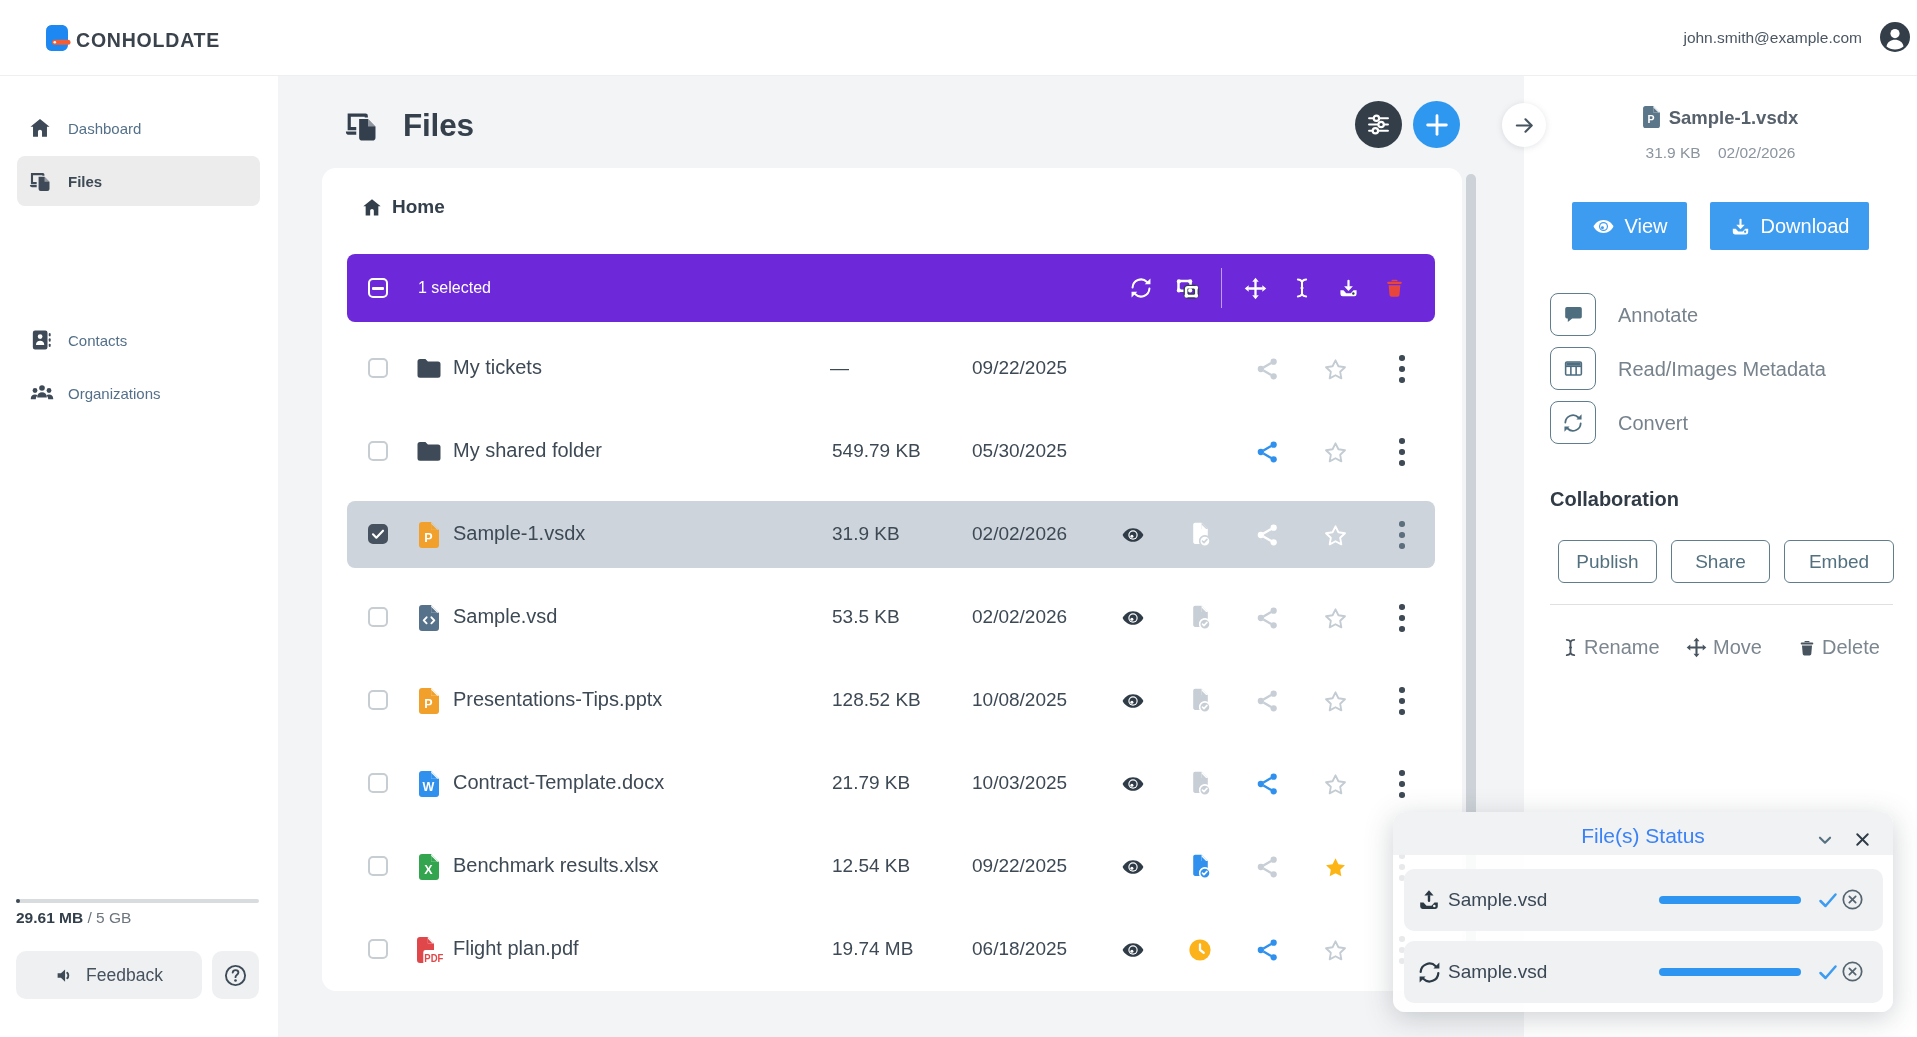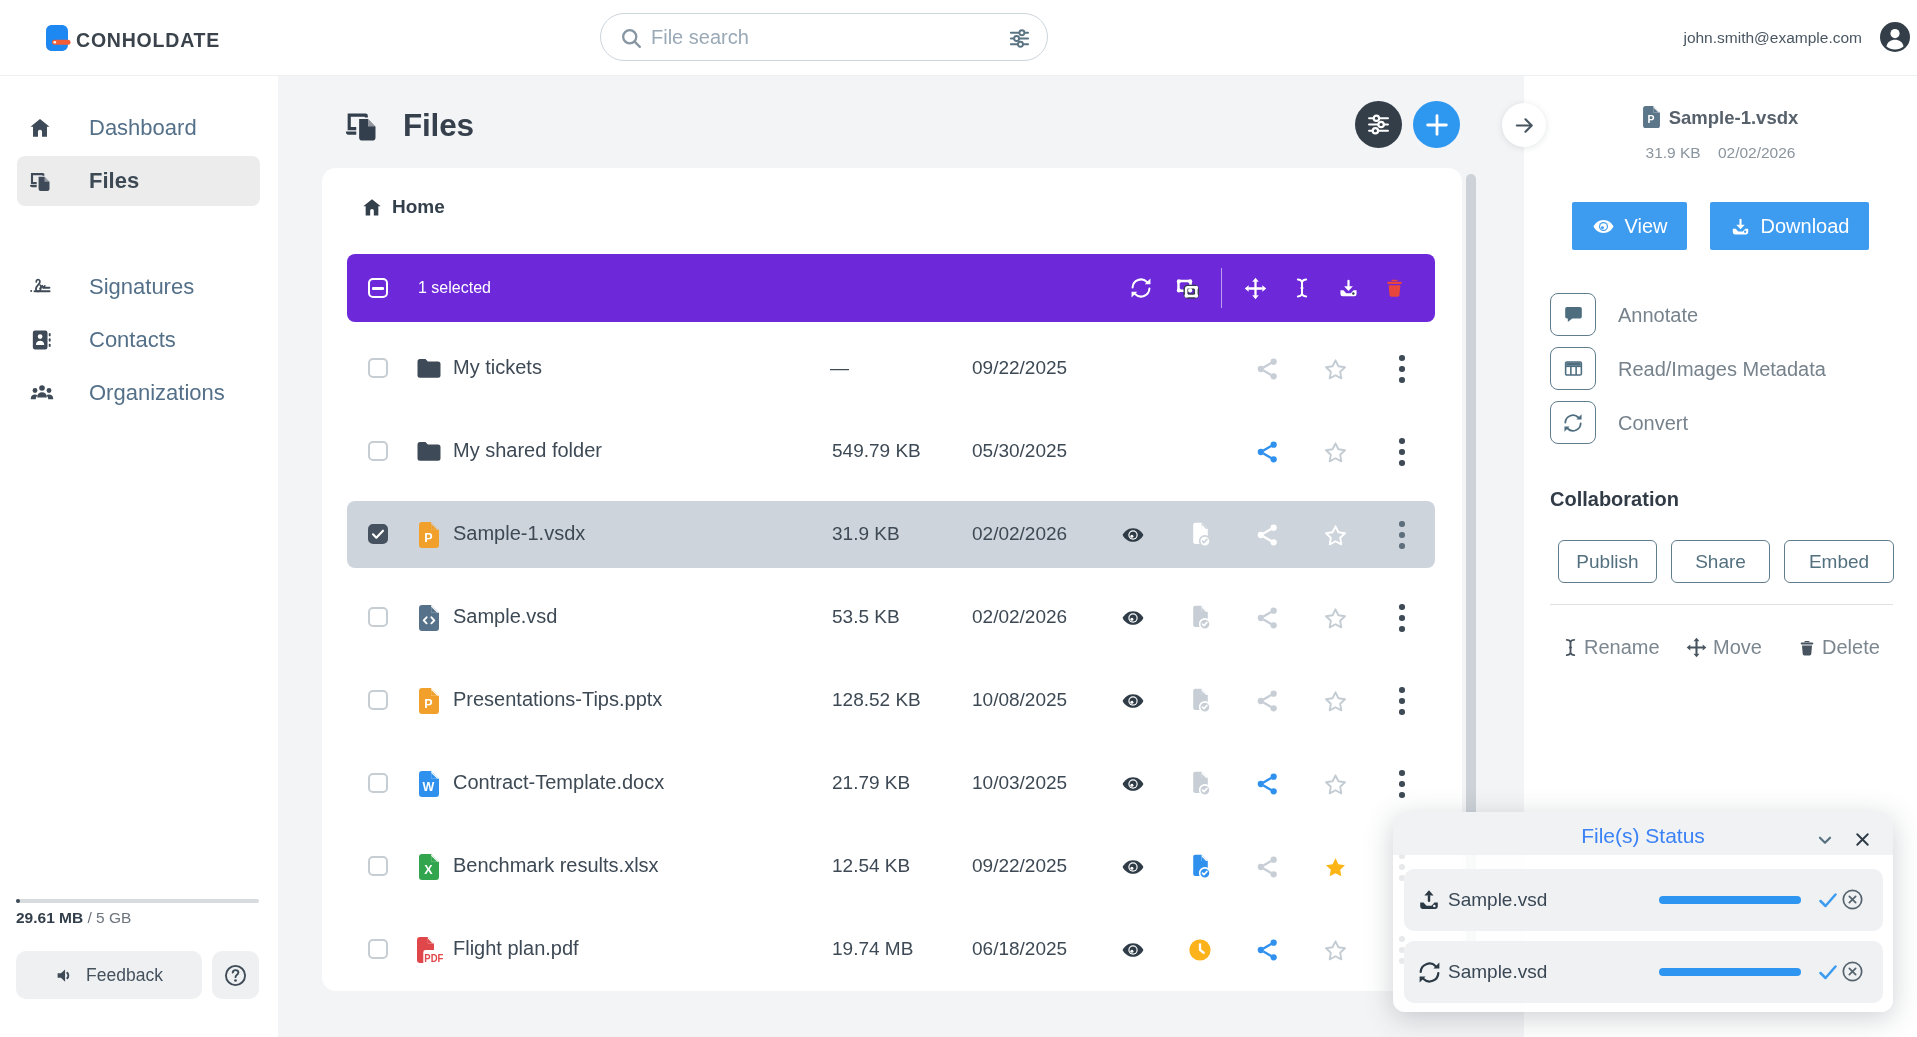--- a/index.html
+++ b/index.html
@@ -11,21 +11,21 @@
   #logo { position:absolute; left:42px; top:22px; display:flex; align-items:center; }
   #logoTxt { font-size:19.5px; font-weight:bold; color:#3a434c; letter-spacing:0.8px; margin-left:0px; }
   #search { position:absolute; left:600px; top:13px; width:448px; height:48px; border:1.5px solid #ccd6dd; border-radius:24px; background:#fff; }
   #search .ph { position:absolute; left:50px; top:12px; font-size:20px; color:#9aa9b6; }
   #email { position:absolute; right:55px; top:29px; font-size:15.5px; color:#4a5662; }
 
   
   #sidebar { position:absolute; left:0; top:76px; width:278px; height:961px; background:#fff; z-index:4; }
   .nav { position:absolute; left:17px; width:243px; height:50px; border-radius:8px; }
   .nav svg { position:absolute; left:12px; top:50%; transform:translateY(-50%); }
-  .nav .lbl { position:absolute; left:72px; top:50%; transform:translateY(-50%); font-size:22px; color:#547089; }
+  .nav .lbl { position:absolute; left:51px; top:50%; transform:translateY(-50%); font-size:15px; color:#547089; }
   .nav.active { background:#ececec; }
   .nav.active .lbl { color:#3d4a56; font-weight:bold; }
 
   #storeBar { position:absolute; left:16px; top:823px; width:243px; height:4px; background:#d9dcdf; border-radius:2px; }
   #storeBar i { position:absolute; left:0; top:0; width:4px; height:4px; background:#3c4854; border-radius:2px; }
   #storeTxt { position:absolute; left:16px; top:833px; font-size:15.5px; color:#6c757d; }
   #storeTxt b { color:#323e4a; }
   #fbBtn { position:absolute; left:16px; top:875px; width:186px; height:48px; background:#eef0f2; border-radius:10px; display:flex; align-items:center; justify-content:center; }
   #fbBtn span { font-size:17.5px; color:#45515d; margin-left:10px; }
   #helpBtn { position:absolute; left:212px; top:875px; width:47px; height:48px; background:#eef0f2; border-radius:10px; display:flex; align-items:center; justify-content:center; }
@@ -96,35 +96,20 @@
   <div id="header">
     <div id="logo">
       <svg width="34" height="36" viewBox="0 0 34 36">
       <path d="M4 9.5 C4 5.5 6.5 3 10.5 3 L19.5 3 C23.5 3 26 5.5 26 9.5 L26 22.5 C26 26.5 23.5 29 19.5 29 L10.5 29 C6.5 29 4 26.5 4 22.5 Z" fill="#1e88f2"></path>
       <path d="M4 9.5 C4 5.5 6.5 3 10.5 3 L9 3 C5.8 4.3 4 6.8 4 9.5 L4 22.5 C4 25.2 5.8 27.7 9 29 L10.5 29 C6.5 29 4 26.5 4 22.5 Z" fill="#1467c6"></path>
       <rect x="10" y="17.8" width="18.5" height="5" rx="2.5" fill="#f45e36"></rect>
       <circle cx="12.8" cy="20.3" r="1.3" fill="#fff"></circle>
     </svg>
       <span id="logoTxt">CONHOLDATE</span>
     </div>
-    <div id="search">
-      <svg style="position:absolute;left:18px;top:12px" width="25" height="25" viewBox="0 0 24 24" fill="none" stroke="#8796a3" stroke-width="2.2" stroke-linecap="round">
-        <circle cx="10.3" cy="10.3" r="6.3"></circle>
-          <line x1="15" y1="15" x2="20" y2="20"></line>
-      </svg>
-      <span class="ph">File search</span>
-      <svg style="position:absolute;right:16px;top:13px" width="23" height="23" viewBox="0 0 24 24" fill="none" stroke="#5a7484" stroke-width="2" stroke-linecap="round">
-        <line x1="3" y1="6" x2="21" y2="6"></line>
-          <line x1="3" y1="12" x2="21" y2="12"></line>
-          <line x1="3" y1="18" x2="21" y2="18"></line>
-        <circle cx="14.5" cy="6" r="2.6" fill="#fff"></circle>
-          <circle cx="9" cy="12" r="2.6" fill="#fff"></circle>
-          <circle cx="13" cy="18" r="2.6" fill="#fff"></circle>
-      </svg>
-    </div>
     <div id="email">john.smith@example.com</div>
     <svg style="position:absolute;left:1880px;top:22px" width="30" height="30" viewBox="0 0 30 30">
       <circle cx="15" cy="15" r="15" fill="#333e48"></circle>
       <circle cx="15" cy="11.6" r="4.6" fill="#fff"></circle>
       <path d="M6.5 24.5 C7.3 20 10.8 17.8 15 17.8 C19.2 17.8 22.7 20 23.5 24.5 C21.2 26.4 18.2 27.5 15 27.5 C11.8 27.5 8.8 26.4 6.5 24.5 Z" fill="#fff"></path>
     </svg>
   </div>
 
   <div id="sidebar">
     <div class="nav" style="top:27px">
@@ -134,30 +119,20 @@
         <span class="lbl">Dashboard</span>
       </div>
     <div class="nav active" style="top:80px">
         <svg width="23" height="22" viewBox="0 0 24 23" fill="#3e4a57">
           <path d="M2 3.2 H14.5 A1.6 1.6 0 0 1 16.1 4.8 V6 H13.9 V5.4 H4.2 V12.6 H8 V14.8 H2 A0 0 0 0 1 2 14.8 Z"></path>
           <path d="M0.8 15.6 H8 V18 H3 A2.2 2.2 0 0 1 0.8 15.8 Z"></path>
           <path d="M10 7 H16.2 L21.4 12.2 V19.8 A2.2 2.2 0 0 1 19.2 22 H12.2 A2.2 2.2 0 0 1 10 19.8 Z"></path>
           <path d="M16.2 7 L21.4 12.2 H16.2 Z" fill="#fff" opacity="0.45"></path>
         </svg>
         <span class="lbl">Files</span>
-      </div>
-    <div class="nav" style="top:186px">
-        <svg width="24" height="24" viewBox="0 0 24 24" fill="none" stroke="#3e4a57" stroke-width="1.7" stroke-linecap="round" stroke-linejoin="round">
-          <circle cx="2.2" cy="16" r="1" fill="#3e4a57" stroke="none"></circle>
-          <path d="M7.3 7 C7 5.2 8.7 4 10.1 4.9 C11.6 5.9 10.9 8 9.5 9.4 C8.1 10.9 6.6 12.5 6.9 14.4 C7.2 16.5 9.6 17 10.9 15.6 C12.2 14.1 12.3 11.5 11.2 10.2"></path>
-          <path d="M11 13.6 L13.2 10.7 L14.2 12.9 L15.9 10.8"></path>
-          <path d="M15 12.7 H20.4" stroke-width="1.9"></path>
-          <path d="M5.5 16.2 H20.6" stroke-width="1.9"></path>
-        </svg>
-        <span class="lbl">Signatures</span>
       </div>
     <div class="nav" style="top:239px">
         <svg width="23" height="23" viewBox="0 0 24 24" fill="#3e4a57">
           <path d="M4 4.5 A2.3 2.3 0 0 1 6.3 2.2 H17 A2.3 2.3 0 0 1 19.3 4.5 V19.5 A2.3 2.3 0 0 1 17 21.8 H6.3 A2.3 2.3 0 0 1 4 19.5 Z M11.6 10.9 A2.5 2.5 0 1 0 11.6 5.9 A2.5 2.5 0 0 0 11.6 10.9 Z M7.3 16.9 C7.3 14.3 9.2 12.7 11.6 12.7 C14 12.7 15.9 14.3 15.9 16.9 V17.3 H7.3 Z" fill-rule="evenodd"></path>
           <rect x="20.6" y="4.8" width="2" height="3.4" rx="1"></rect>
           <rect x="20.6" y="10.3" width="2" height="3.4" rx="1"></rect>
           <rect x="20.6" y="15.8" width="2" height="3.4" rx="1"></rect>
         </svg>
         <span class="lbl">Contacts</span>
       </div>

